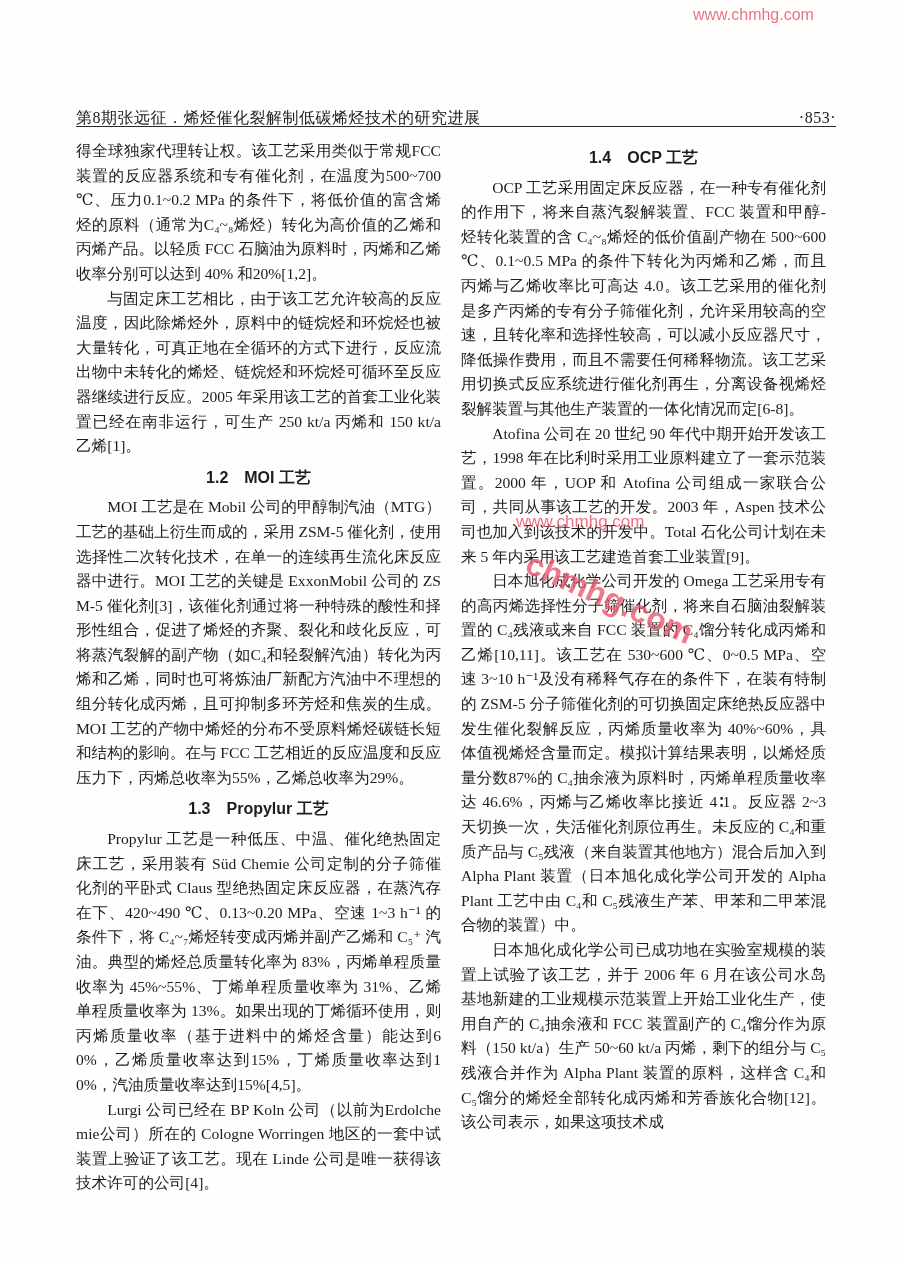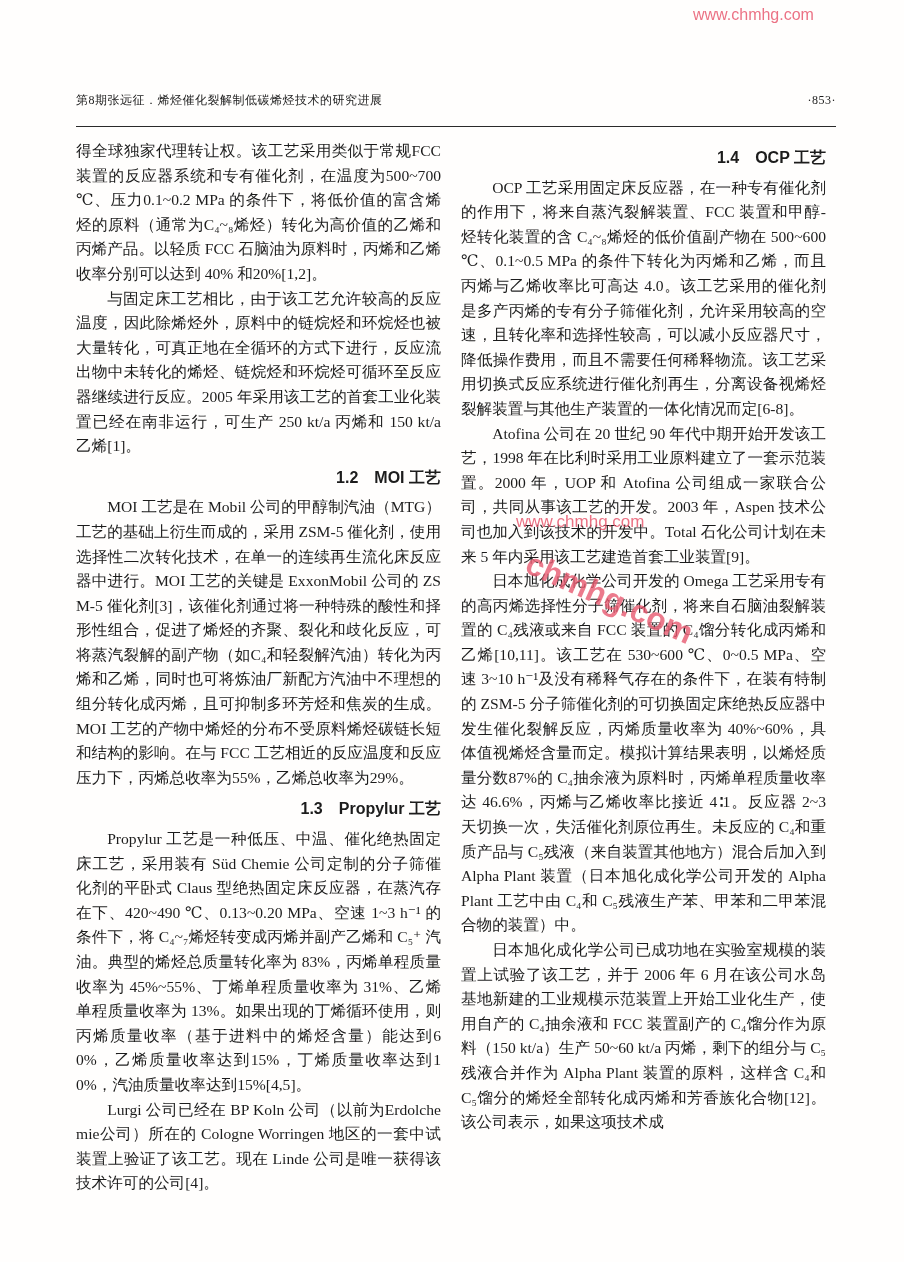--- a/index.html
+++ b/index.html
@@ -7,23 +7,23 @@
     width:904px; height:1262px;
     background:#ffffff;
     position:relative;
     overflow:hidden;
     font-family:"Liberation Serif","DejaVu Serif",serif;
     color:#1c1c1c;
   }
   .page { position:absolute; inset:0; background:#fffefd; }
 
   .header-row {
-    position:absolute; top:92px; left:76px; right:68px;
+    position:absolute; top:108px; left:76px; right:68px;
     display:flex; align-items:baseline;
-    font-size:12px; letter-spacing:0.5px;
+    font-size:16px; letter-spacing:0.5px;
   }
   .header-issue { flex:0 0 auto; }
   .header-title { flex:1 1 auto; text-align:left; }
   .header-page { flex:0 0 auto; }
 
   .header-rule {
     position:absolute; top:126px; left:76px; right:68px;
     border-top:1.7px solid #2a2a2a; height:0;
   }
 
@@ -36,21 +36,21 @@
     font-size:15.6px; line-height:24.6px;
     text-align:justify; text-justify:inter-ideograph;
     word-break:break-all;
   }
   p.para { margin:0; text-indent:2em; }
   p.para.no-indent { text-indent:0; }
   h3.sec {
     font-size:16px; font-weight:bold;
     margin:7px 0 5px 0;
     font-family:"Liberation Sans","DejaVu Sans",sans-serif;
-    text-align:right;
+    text-align:center;
   }
 
   .watermark {
     position:absolute;
     color:#e85a70; opacity:0.85;
     font-family:"Liberation Sans","DejaVu Sans",sans-serif;
     white-space:nowrap; pointer-events:none;
   }
   .wm-top { top:6px; left:693px; font-size:16px; }
   .wm-mid { top:512px; left:516px; font-size:17px; }

